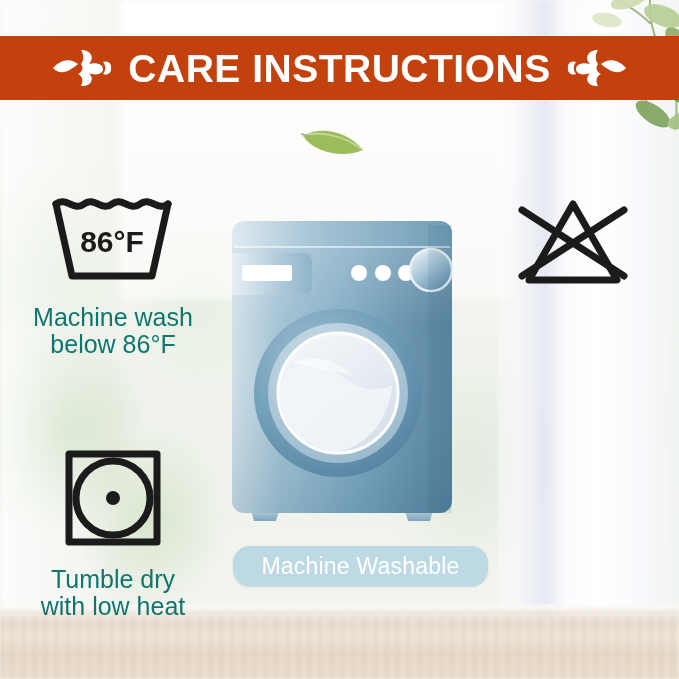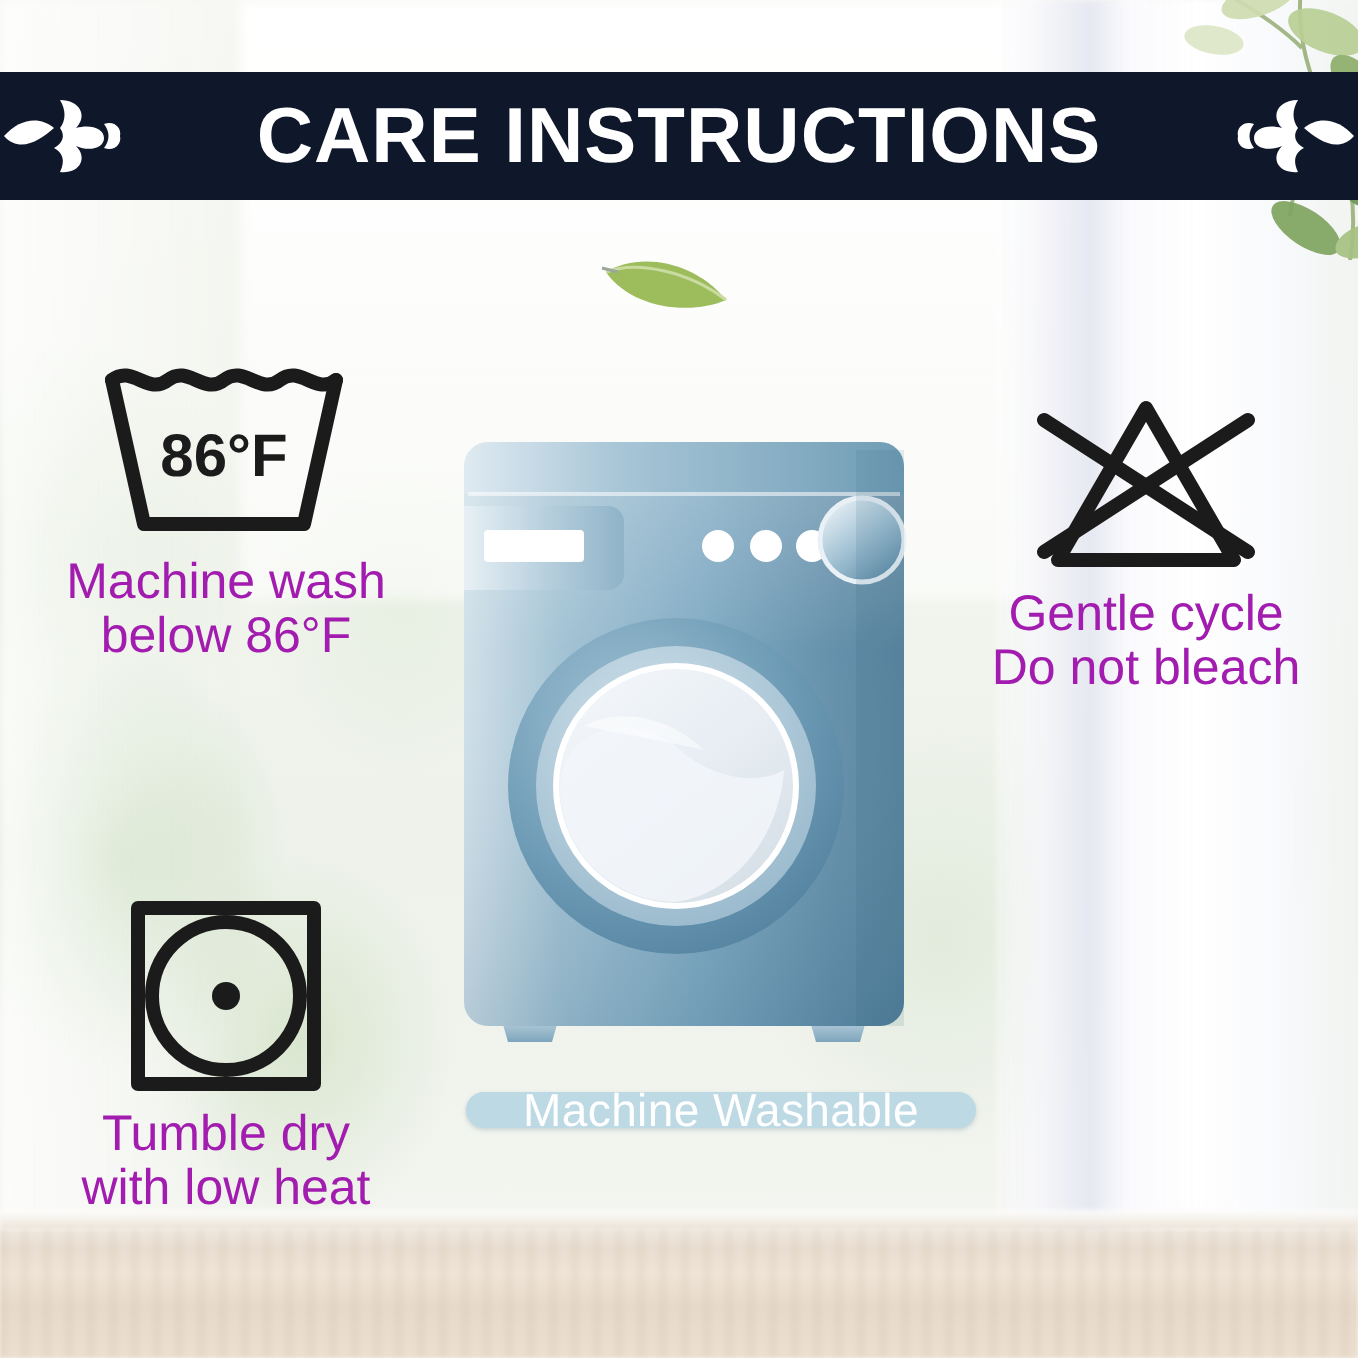--- a/index.html
+++ b/index.html
@@ -45,41 +45,41 @@
     filter:blur(1.2px);}
   .bg-table-edge{position:absolute;left:0;bottom:64px;width:679px;height:10px;
     background:linear-gradient(180deg,rgba(255,255,255,.9),rgba(232,222,208,.9));filter:blur(1.4px);}
 
   
   .foliage{position:absolute;right:-6px;top:-10px;width:130px;height:140px;pointer-events:none;}
   .leaf-float{position:absolute;left:299px;top:122px;width:70px;height:40px;}
 
   
   .banner{position:absolute;left:0;top:36px;width:679px;height:64px;
-    background:#0f172a;display:flex;align-items:center;justify-content:space-between;gap:15px;}
+    background:#c2410c;display:flex;align-items:center;justify-content:center;gap:15px;}
   .banner .title{color:#ffffff;font-size:39px;font-weight:bold;letter-spacing:.5px;
     white-space:nowrap;line-height:1;font-family:"Liberation Sans","DejaVu Sans",sans-serif;}
   .orn{flex:0 0 auto;width:62px;height:44px;}
 
   
   .cell{position:absolute;display:flex;flex-direction:column;align-items:center;}
   .cell .glyph{display:block;}
-  .cell .cap{margin-top:6px;text-align:center;color:#a21caf;font-size:25px;line-height:1.08;
+  .cell .cap{margin-top:18px;text-align:center;color:#0f766e;font-size:25px;line-height:1.08;
     font-family:"Liberation Sans","DejaVu Sans",sans-serif;white-space:pre-line;}
 
-  #cell-wash   {left:8px;  top:180px; width:210px;}
+  #cell-wash   {left:8px;  top:194px; width:210px;}
   #cell-bleach {left:470px;top:196px; width:206px;}
   #cell-dry    {left:8px;  top:448px; width:210px;justify-content:flex-end;}
   #cell-iron   {left:470px;top:452px; width:206px;}
 
   
   .washer{position:absolute;left:228px;top:211px;width:228px;height:320px;}
 
   
-  .badge{position:absolute;left:233px;top:546px;width:255px;height:18px;border-radius:17px;
+  .badge{position:absolute;left:233px;top:546px;width:255px;height:40px;border-radius:17px;
     background:#bcd9e4;display:flex;align-items:center;justify-content:center;
     box-shadow:0 1px 2px rgba(120,150,165,.35);}
   .badge span{color:#ffffff;font-size:23px;line-height:1;letter-spacing:.2px;
     font-family:"Liberation Sans","DejaVu Sans",sans-serif;}
 </style>
 </head>
 <body>
 
 <div id="stage">
 
@@ -148,22 +148,20 @@
   </div>
 
   <div class="cell" id="cell-bleach">
     <svg class="glyph" width="118" height="92" viewBox="0 0 118 92">
       <g fill="none" stroke="#1b1b1b" stroke-width="7" stroke-linecap="round" stroke-linejoin="round">
         <path d="M59 8 L103 84 L15 84 Z"></path>
         <path d="M8 14 L110 80"></path>
         <path d="M110 14 L8 80"></path>
       </g>
     </svg>
-    <div class="cap">Gentle cycle
-Do not bleach</div>
   </div>
 
   <div class="cell" id="cell-dry">
     <svg class="glyph" width="100" height="100" viewBox="0 0 100 100">
       <g fill="none" stroke="#1b1b1b" stroke-width="7" stroke-linejoin="round">
         <rect x="6" y="6" width="88" height="88"></rect>
         <circle cx="50" cy="50" r="37"></circle>
       </g>
       <circle cx="50" cy="50" r="7" fill="#1b1b1b"></circle>
     </svg>

